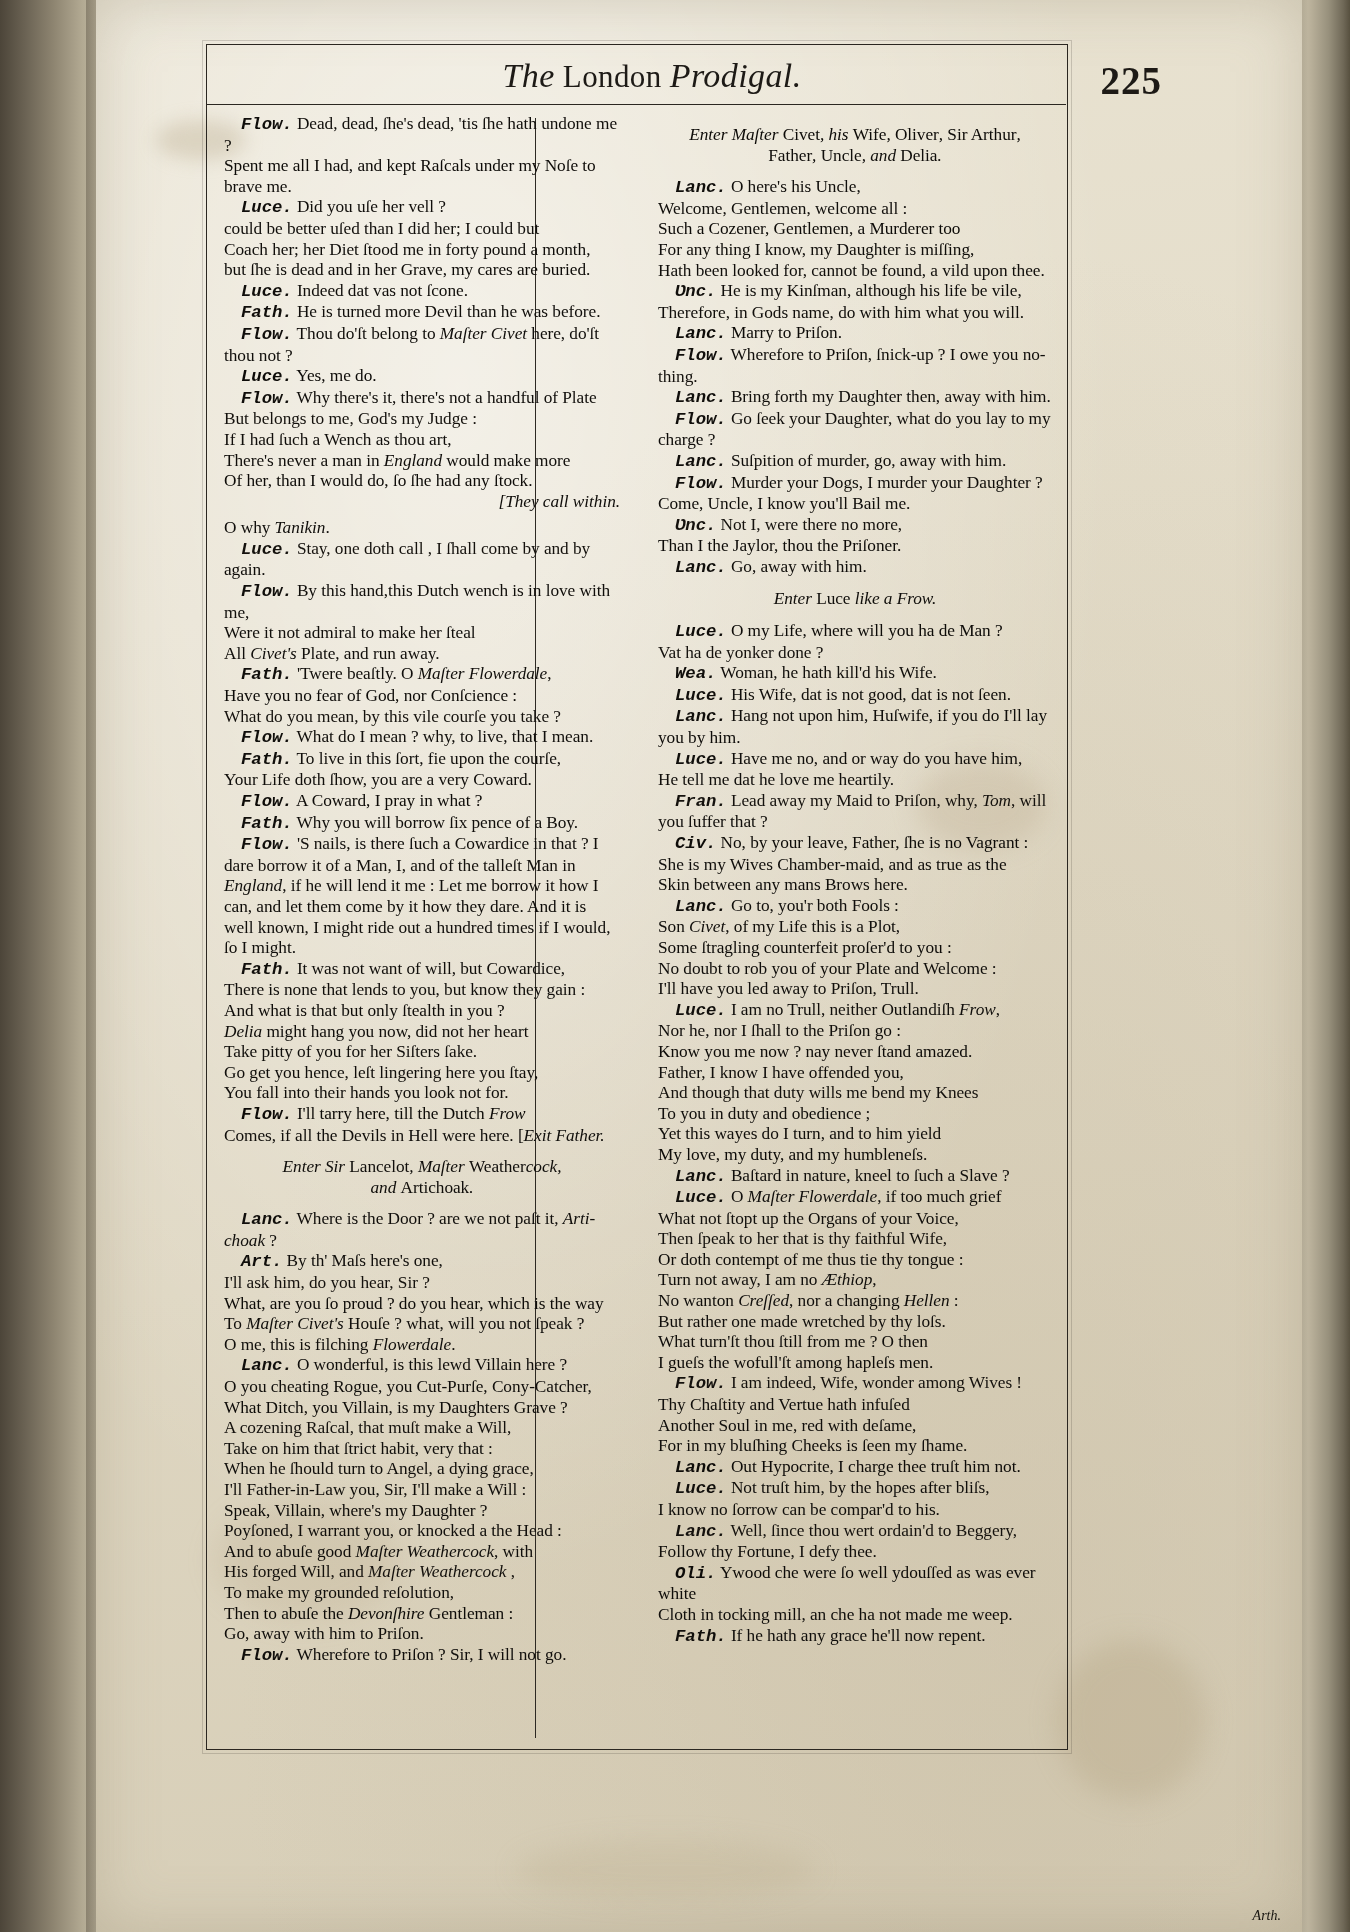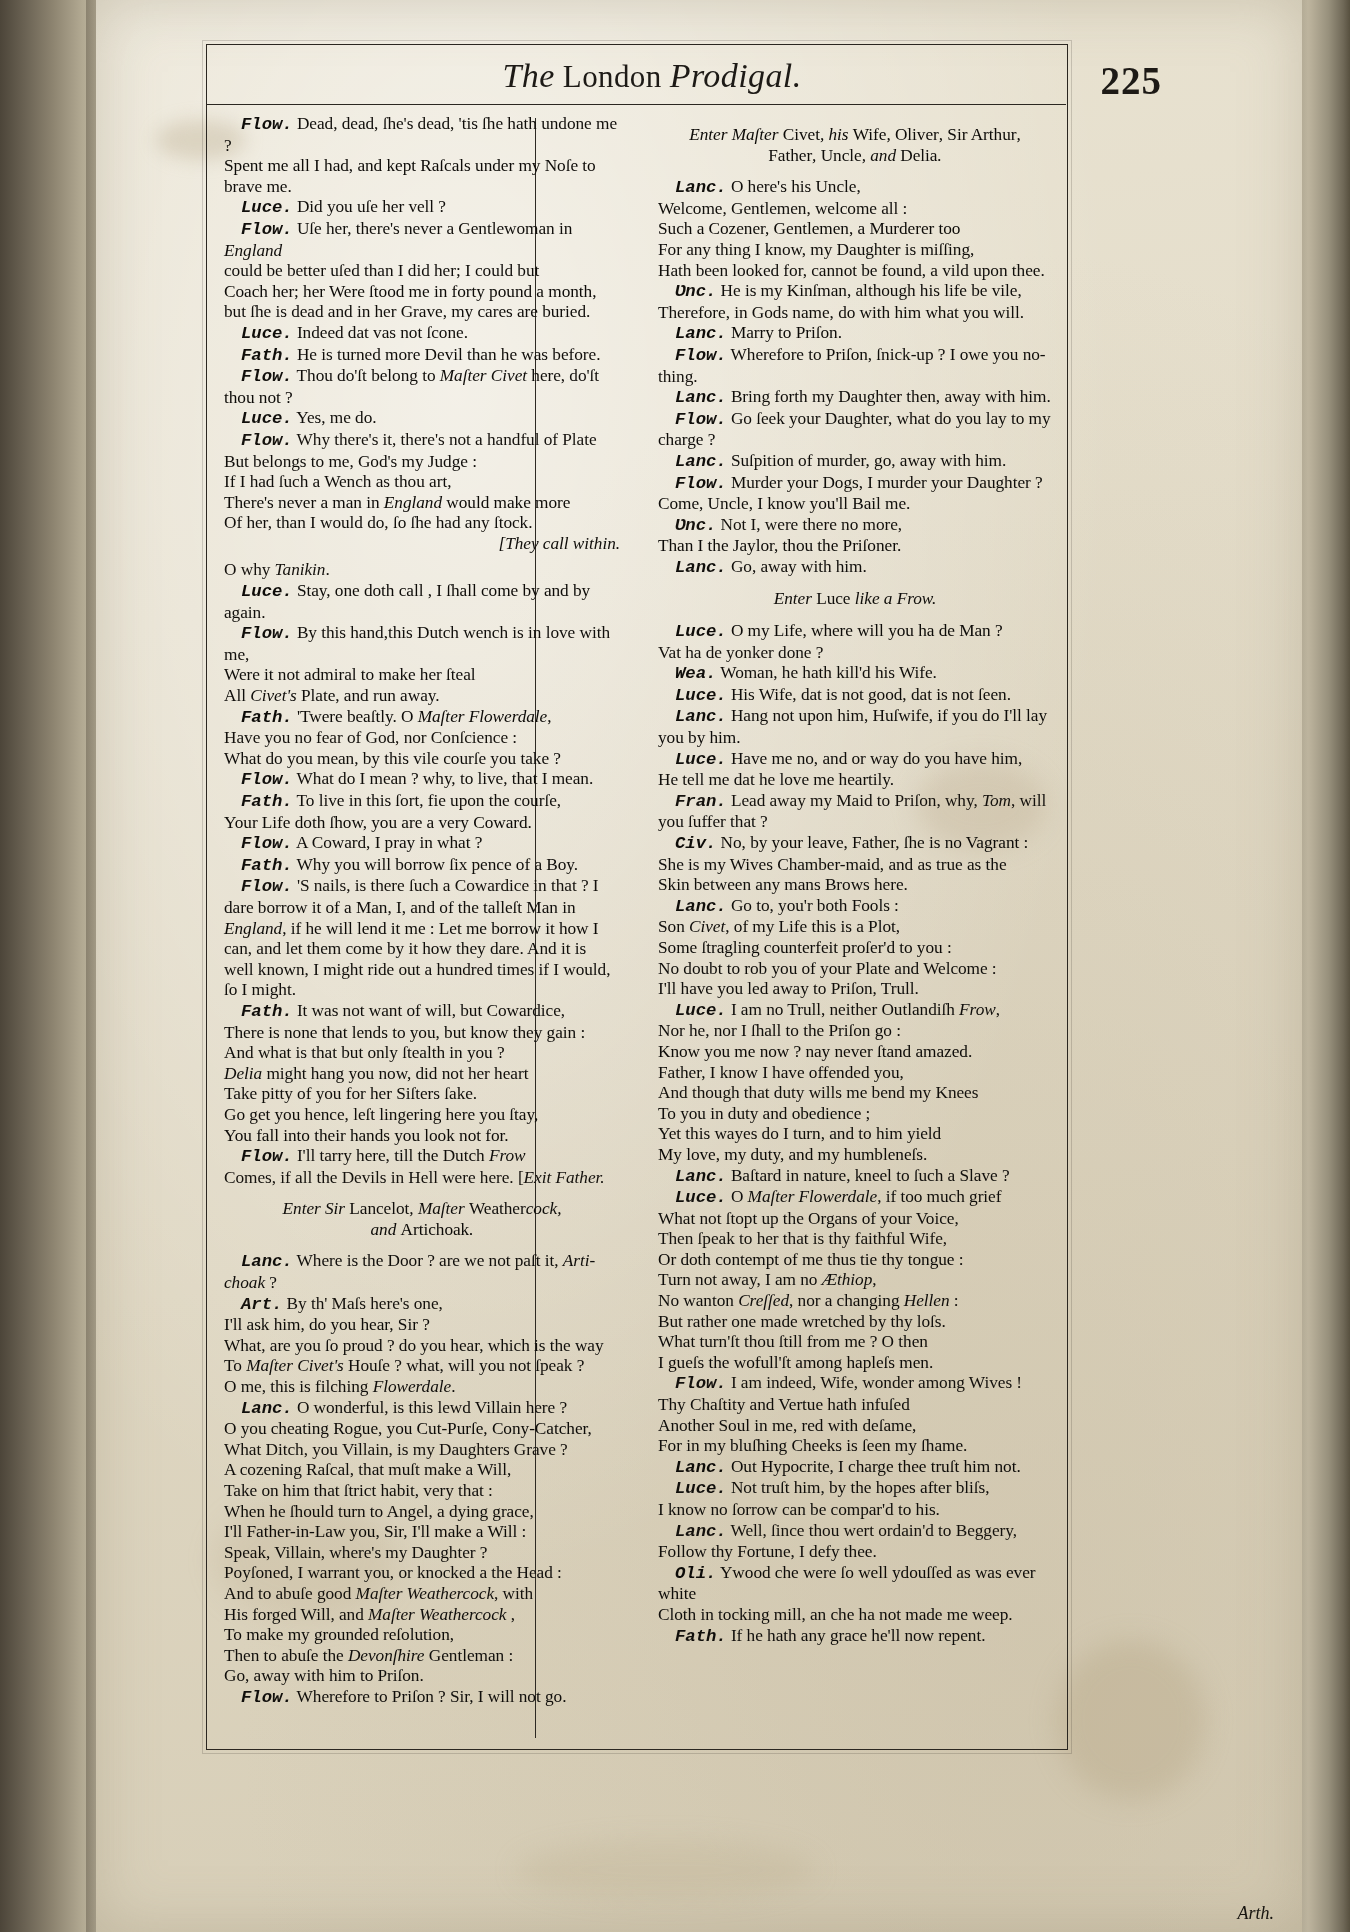--- a/index.html
+++ b/index.html
@@ -75,21 +75,21 @@
     text-rendering:optimizeLegibility;
   }
   .ln.ind{text-indent:17px;}
   .sp{font-style:italic;font-weight:600;font-family:Liberation Mono, monospace;}
   .it{font-style:italic;}
   .ctr{text-align:center;font-style:italic;}
   .ctr .rom{font-style:normal;}
   .rt{text-align:right;font-style:italic;}
   .gap{height:11px;}
   .gap.sm{height:6px;}
-  #catch{position:absolute;right:28px;bottom:8px;font-style:italic;font-size:18px;color:#17140f;}
+  #catch{position:absolute;right:21px;bottom:8px;font-style:italic;font-size:14px;color:#17140f;}
 
   
   .col .ln:nth-child(7n){color:#14110d;}
   .col .ln:nth-child(5n+2){color:#0d0b08;}
 </style>
 </head>
 <body>
 
 <div id="book">
   <div id="gutter"></div>
@@ -110,23 +110,22 @@
     <div id="frame"></div>
     <div id="headrule"></div>
     <div id="colrule"></div>
 
     <div id="cols">
       <div class="col left" id="col-left">
           <div class="ln ind"><span class="sp">Flow.</span> Dead, dead, ſhe's dead, 'tis ſhe hath undone me ?</div>
           <div class="ln">Spent me all I had, and kept Raſcals under my Noſe to</div>
           <div class="ln">brave me.</div>
           <div class="ln ind"><span class="sp">Luce.</span> Did you uſe her vell ?</div>
-          <div class="ln ind"><span class="sp">Flow.</span> Uſe her, there's never a Gentlewoman in <span class="it">England</span></div>
           <div class="ln">could be better uſed than I did her; I could but</div>
-          <div class="ln">Coach her; her Were ſtood me in forty pound a month,</div>
+          <div class="ln">Coach her; her Diet ſtood me in forty pound a month,</div>
           <div class="ln">but ſhe is dead and in her Grave, my cares are buried.</div>
           <div class="ln ind"><span class="sp">Luce.</span> Indeed dat vas not ſcone.</div>
           <div class="ln ind"><span class="sp">Fath.</span> He is turned more Devil than he was before.</div>
           <div class="ln ind"><span class="sp">Flow.</span> Thou do'ſt belong to <span class="it">Maſter</span> <span class="it">Civet</span> here, do'ſt</div>
           <div class="ln">thou not ?</div>
           <div class="ln ind"><span class="sp">Luce.</span> Yes, me do.</div>
           <div class="ln ind"><span class="sp">Flow.</span> Why there's it, there's not a handful of Plate</div>
           <div class="ln">But belongs to me, God's my Judge :</div>
           <div class="ln">If I had ſuch a Wench as thou art,</div>
           <div class="ln">There's never a man in <span class="it">England</span> would make more</div>

